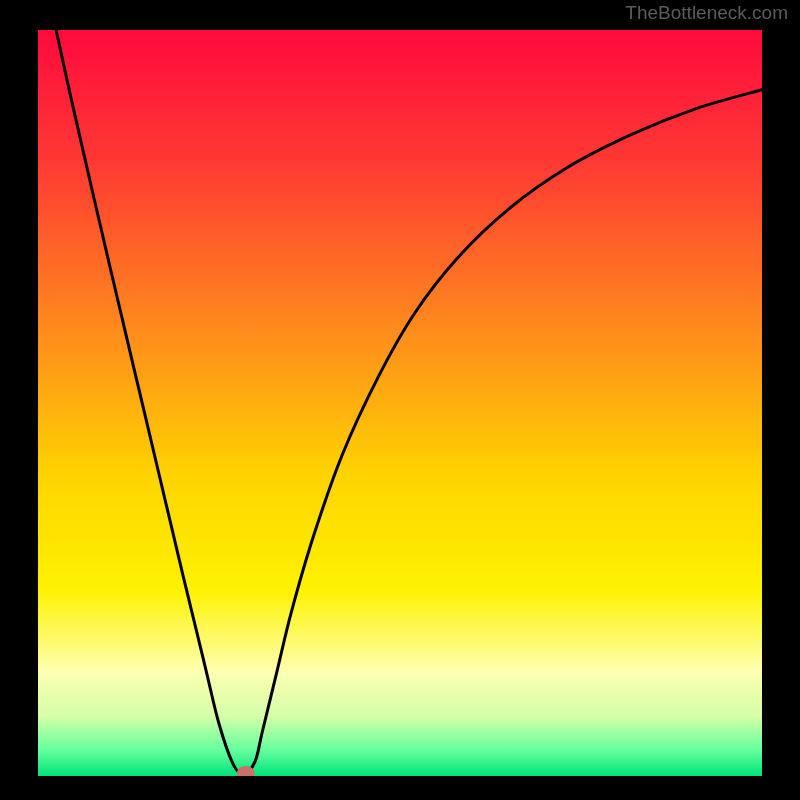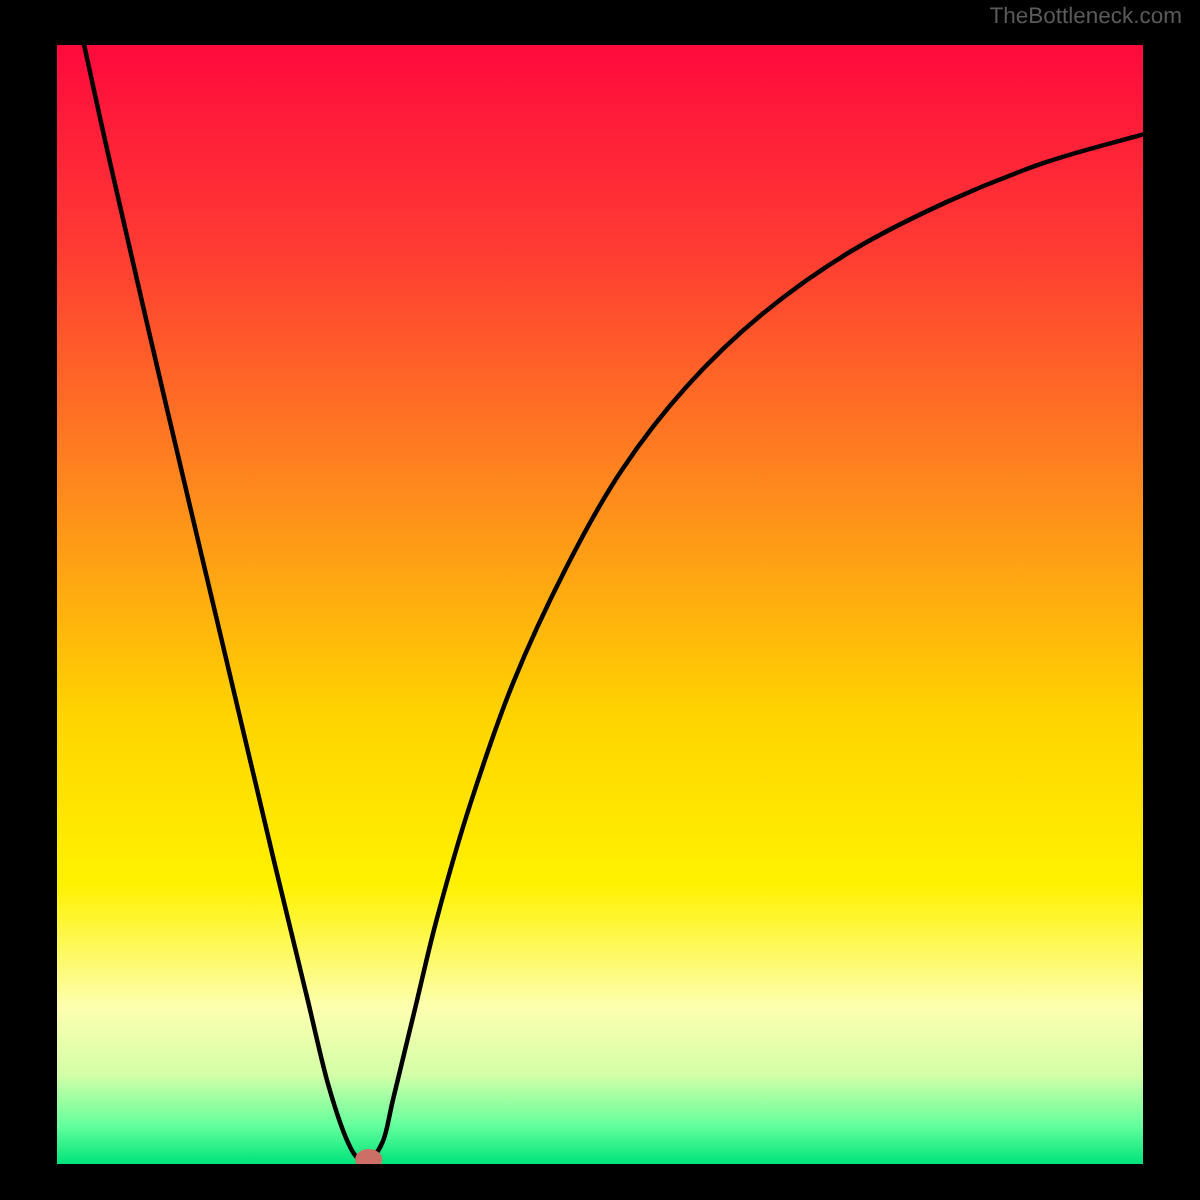--- a/index.html
+++ b/index.html
@@ -16,21 +16,21 @@
     top: 0;
     width: 800px;
     height: 800px;
     background: #000;
   }
   .watermark {
     position: absolute;
     top: 2px;
     right: 12px;
     font-family: Arial, Helvetica, sans-serif;
-    font-size: 15px;
+    font-size: 19px;
     font-weight: 400;
     color: #5b5b5b;
     letter-spacing: 0px;
     user-select: none;
   }
   .plot {
     position: absolute;
     left: 38px;
     top: 30px;
     width: 724px;

